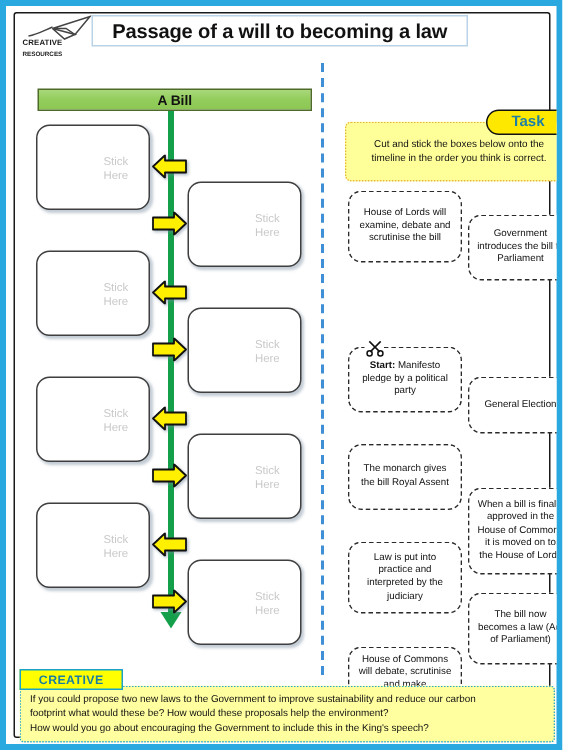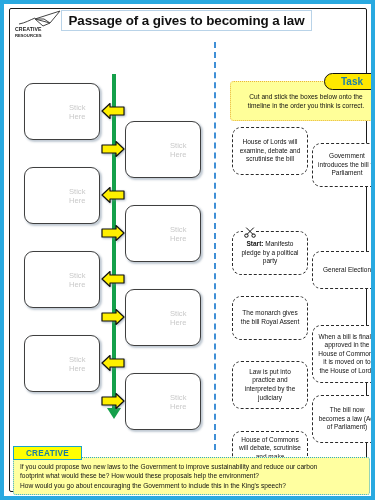--- a/index.html
+++ b/index.html
@@ -195,26 +195,29 @@
       <path d="M18 9 L43 1 L33 13 L27 9 Z" fill="#ffffff" stroke="#444" stroke-width="1"></path>
       <path d="M18 9 L33 13 L26 16 Z" fill="#ffffff" stroke="#444" stroke-width="1"></path>
     </svg>
     <div class="logo-text">
       <div>CREATIVE</div>
       <div class="l2">RESOURCES</div>
     </div>
   </div>
 
   <div class="title-box">
-    <span>Passage of a gives to becoming a law</span>
+    <span>Passage of a will to becoming a law</span>
   </div>
 
   <div class="divider"></div>
 
   <div class="left-col">
+    <div class="band band-bill">
+      <span>A Bill</span>
+    </div>
 
     <div class="green-line"></div>
     <div class="green-head"></div>
 
     <div class="stick left" style="top:43px">
       <span>Stick Here</span>
     </div>
     <div class="arrow" style="left:88px; top:63px">
       <svg viewBox="0 0 24 16">
           <path d="M23 4 L9 4 L9 0.5 L1 8 L9 15.5 L9 12 L23 12 Z" fill="#ffef00" stroke="#111" stroke-width="1.2" stroke-linejoin="round"></path>

